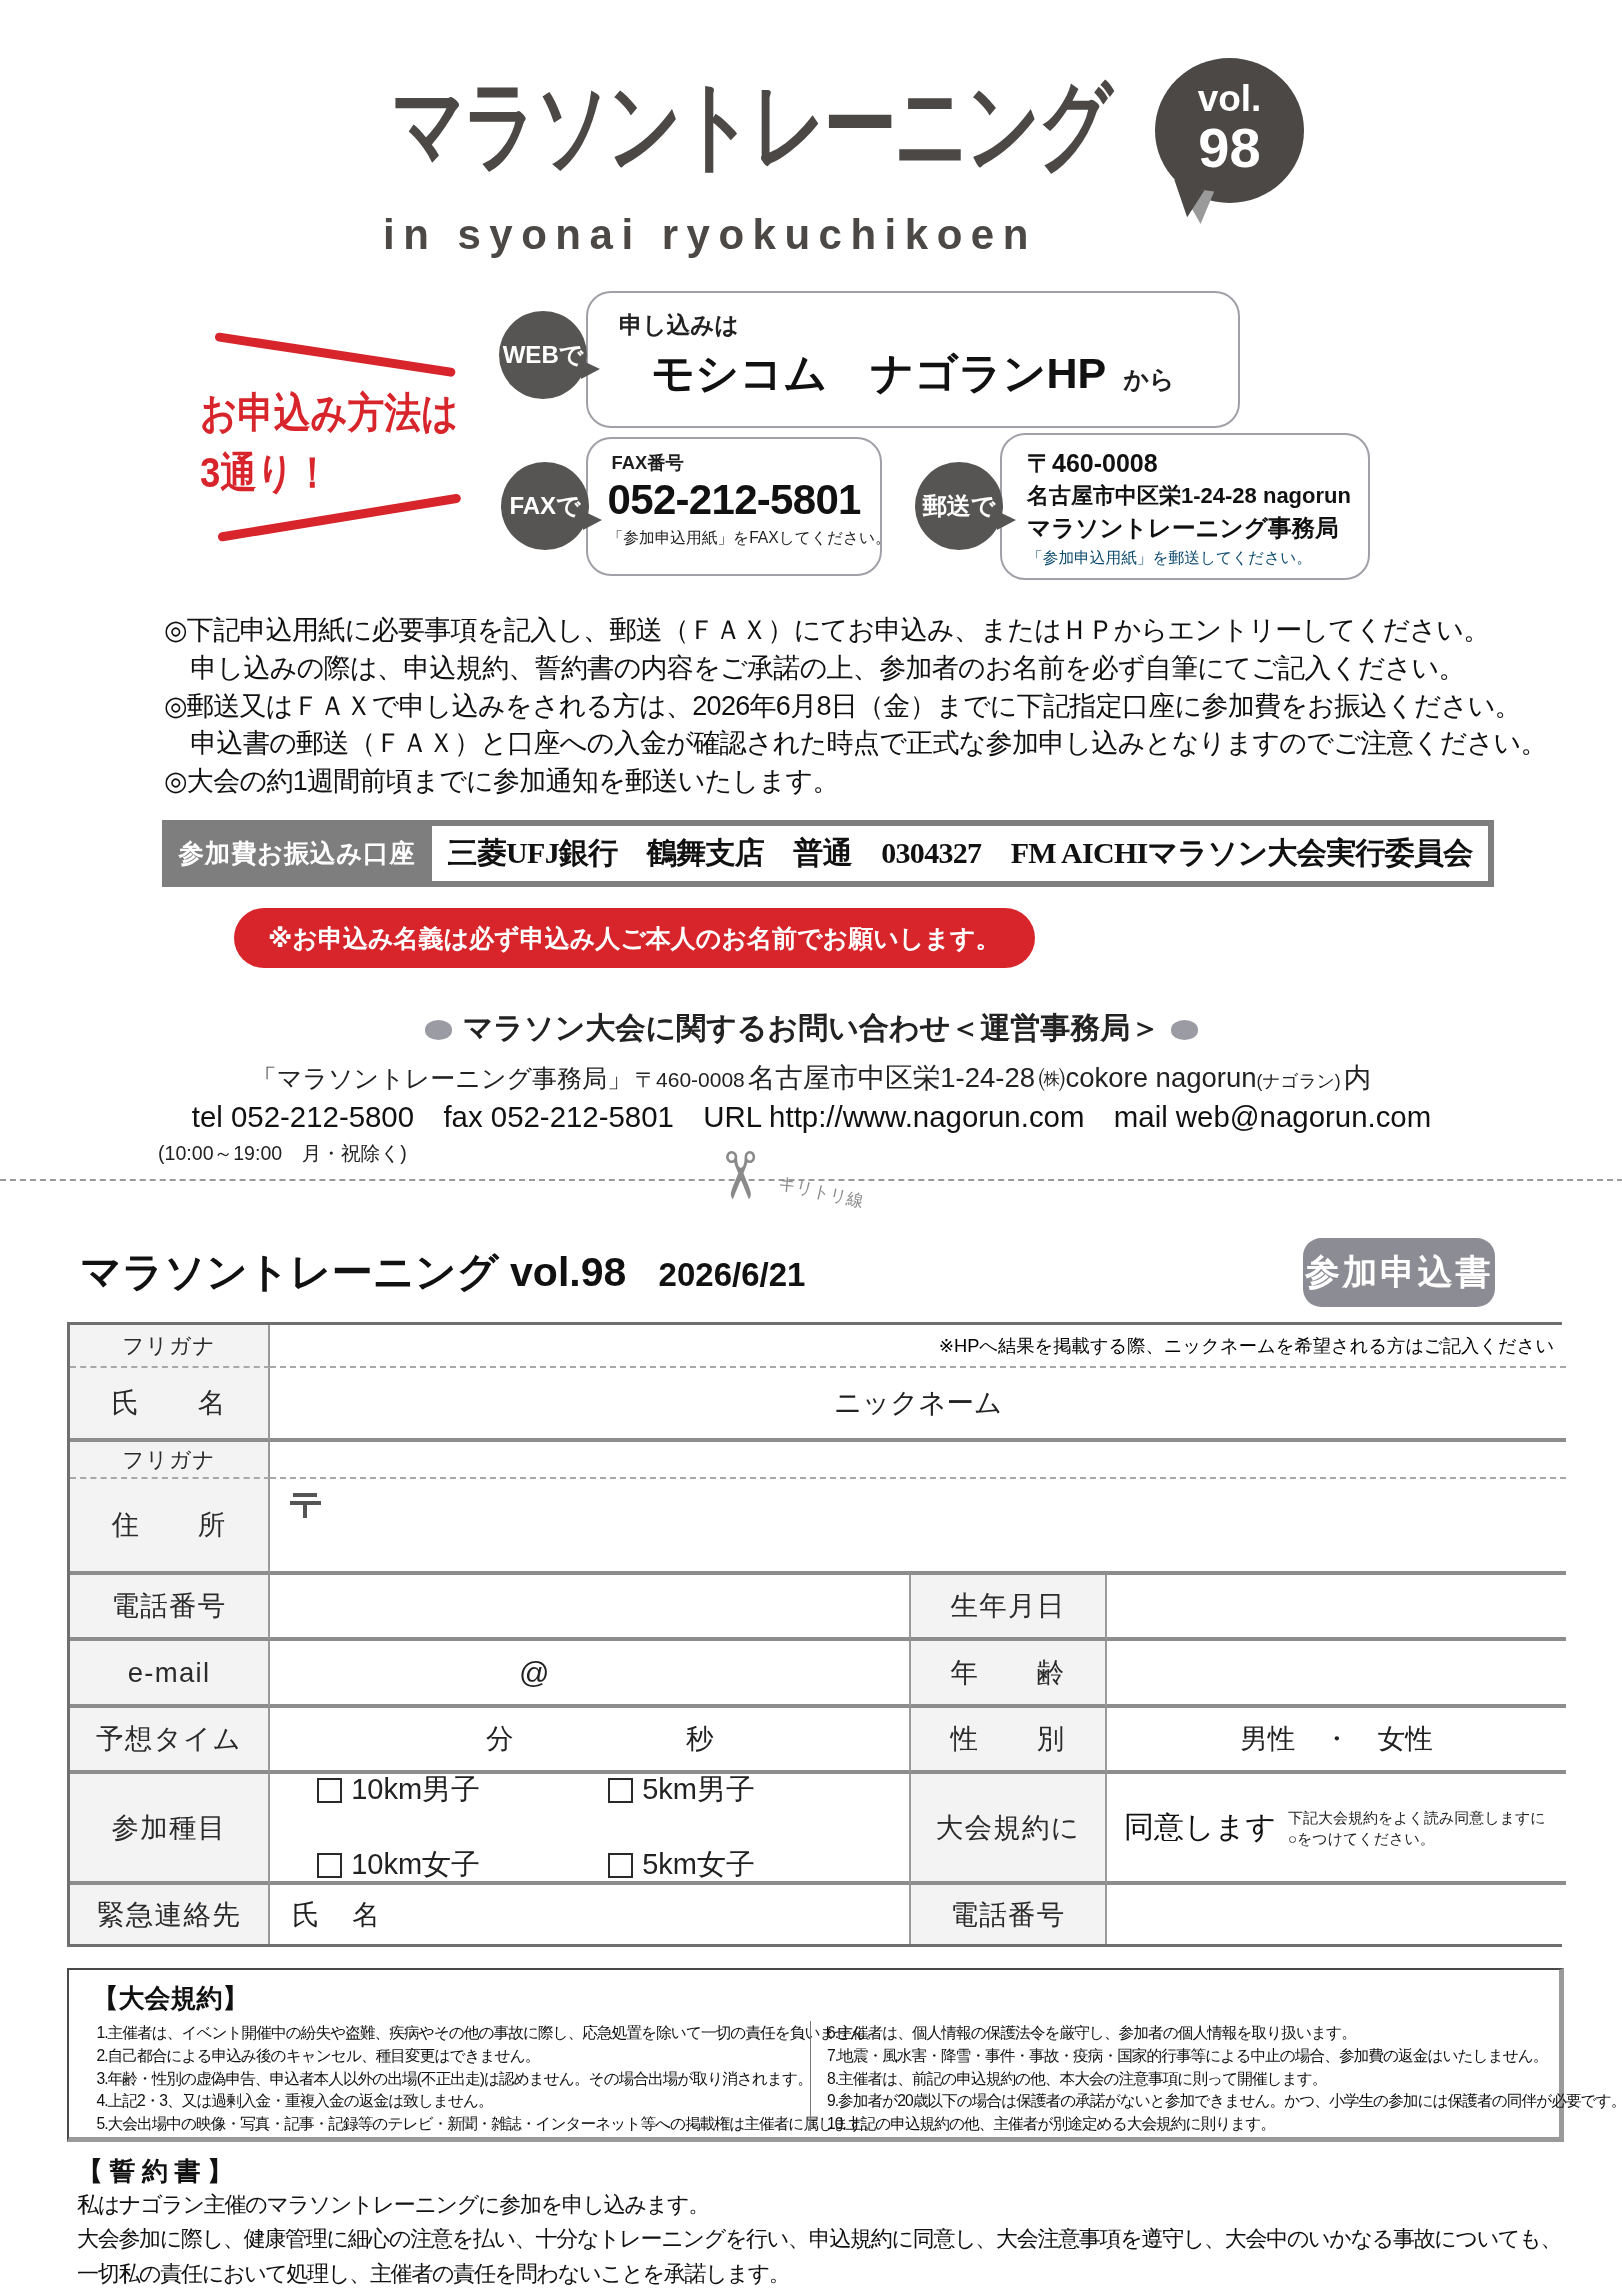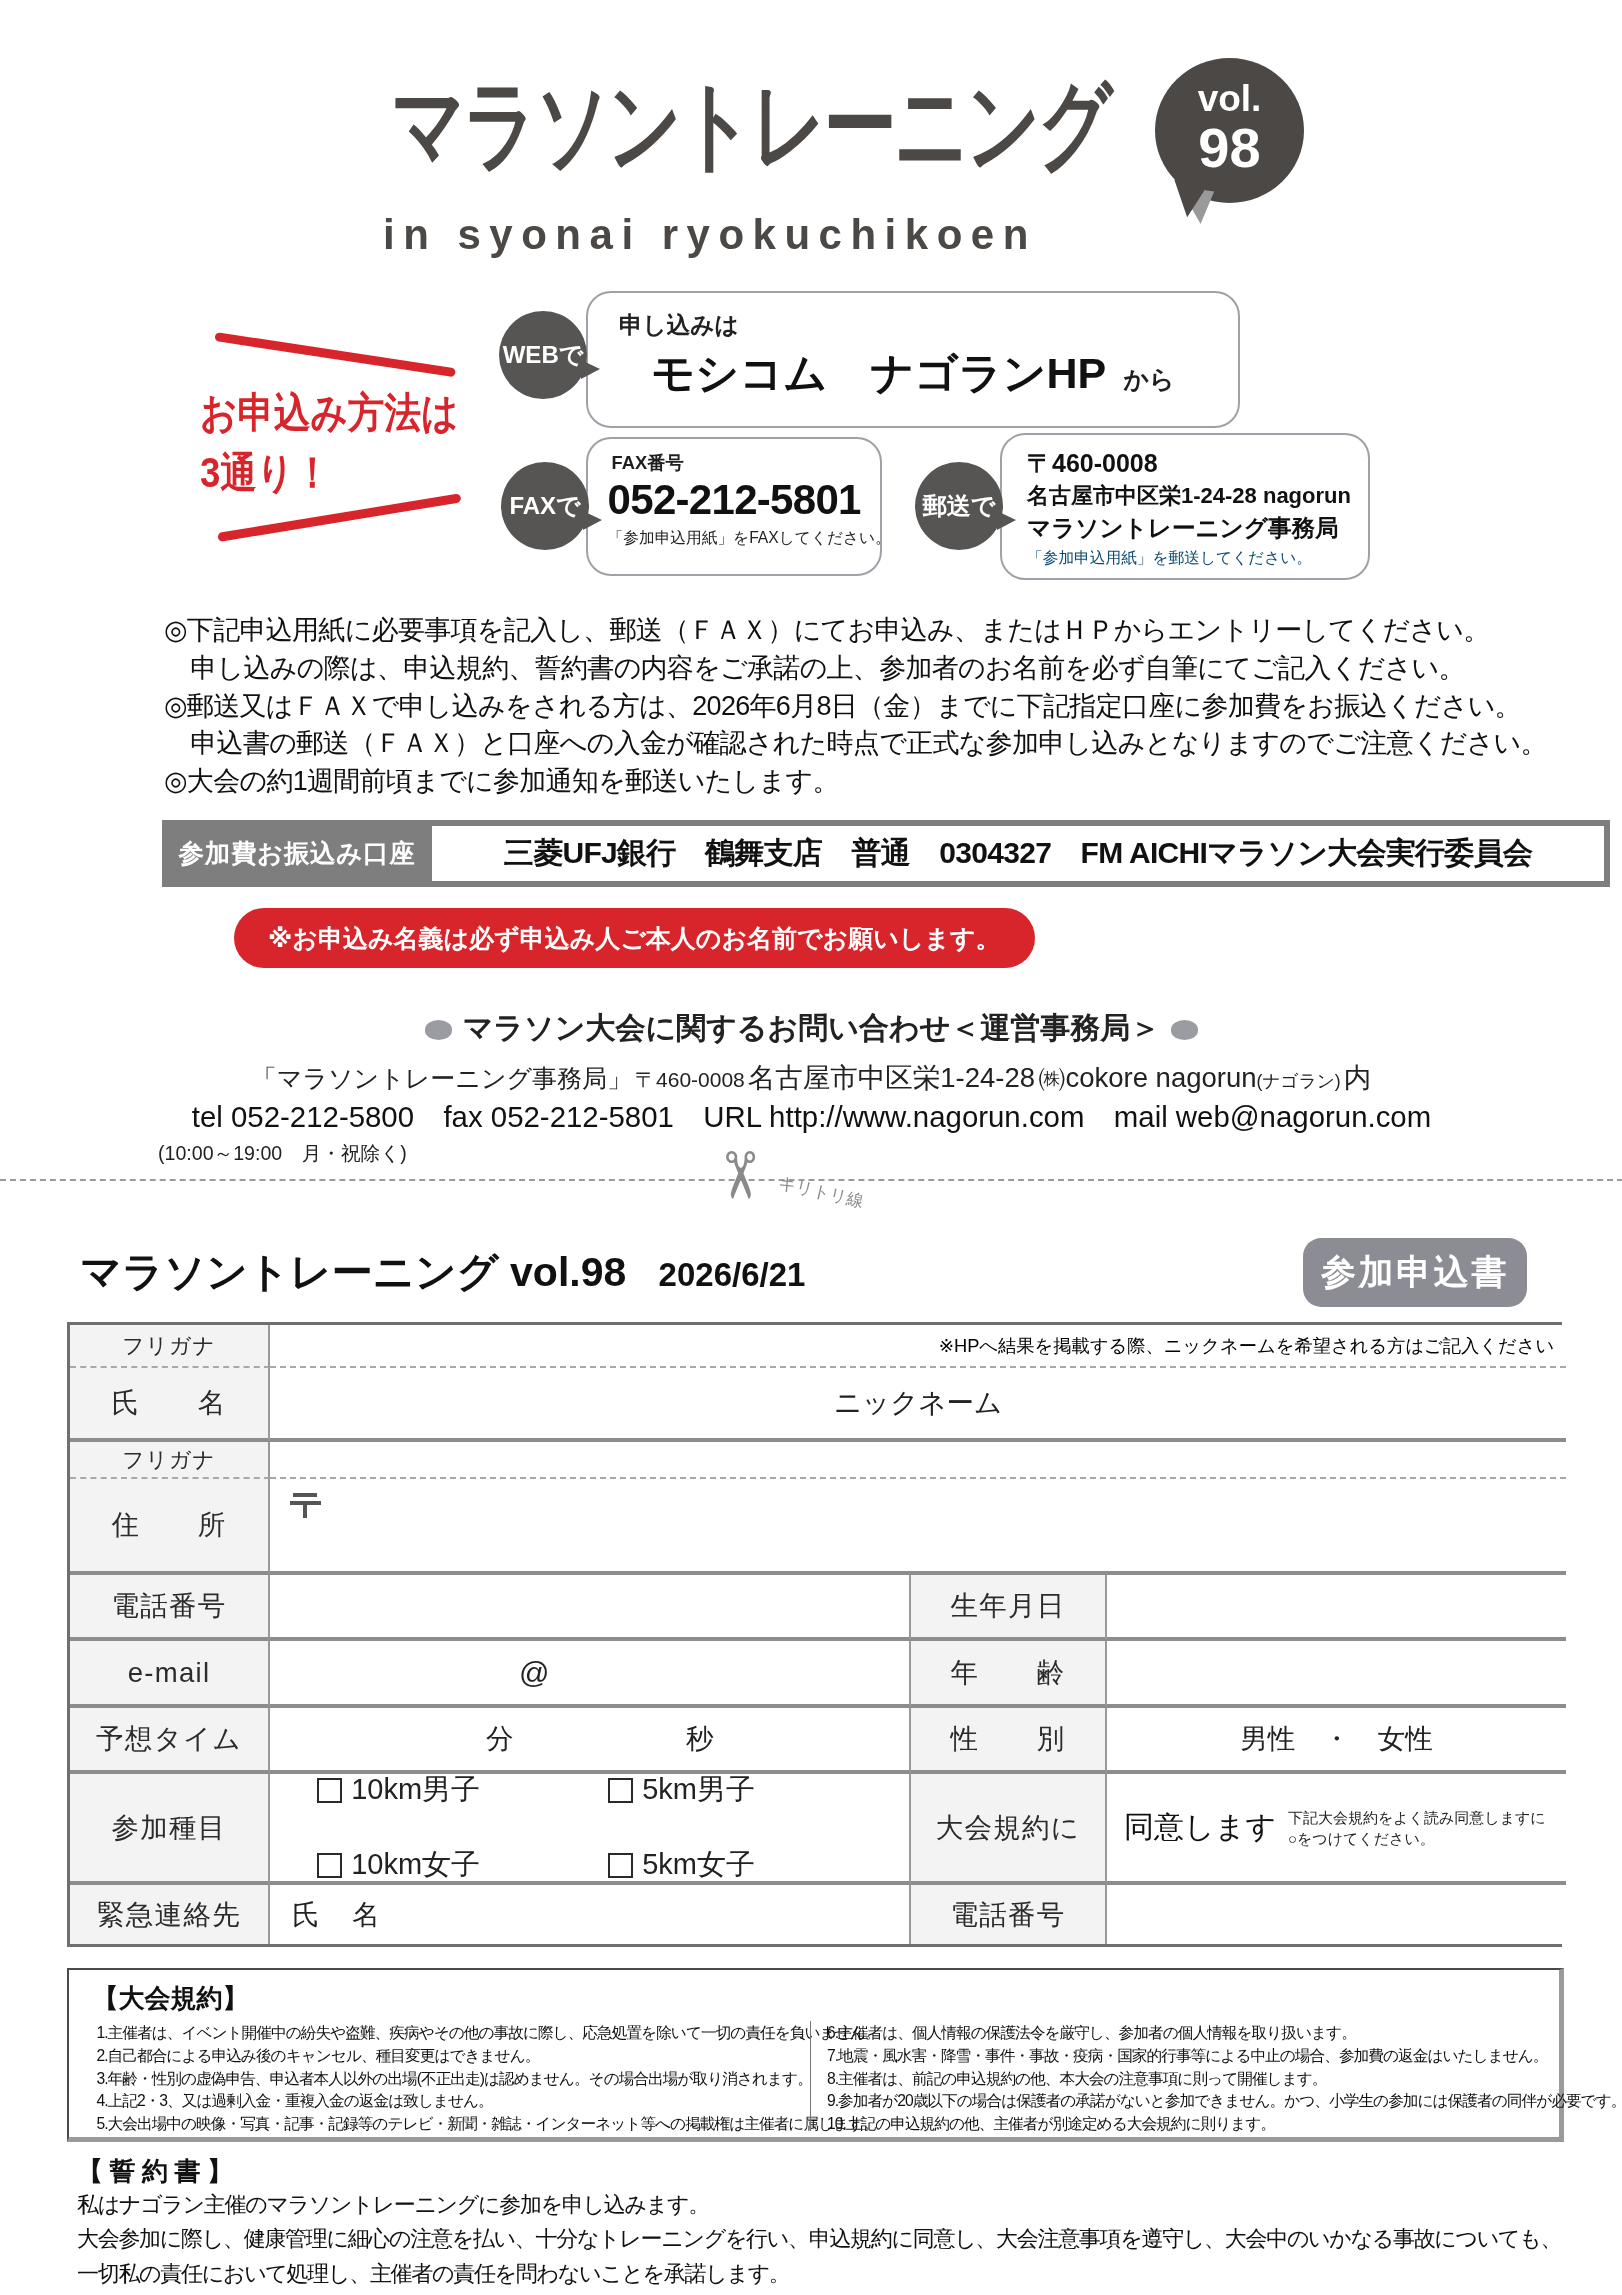--- a/index.html
+++ b/index.html
@@ -50,21 +50,21 @@
   .box-mail .l2{margin:1.3px 0 0 25px;font-size:22px;font-weight:800;color:#111;white-space:nowrap;}
   .box-mail .l3{margin:1.3px 0 0 25px;font-size:23.6px;font-weight:800;color:#111;}
   .box-mail .note{margin:3.9px 0 0 25px;font-size:15.7px;color:#0c4a6e;}
 
   
   .instructions{position:absolute;left:164px;top:612px;width:1341px;font-size:27px;letter-spacing:-0.7px;
                 line-height:1.40;color:#111;}
   .instructions div{white-space:nowrap;}
 
   
-  .bankbar{position:absolute;left:162px;top:820px;width:1448px;height:67px;background:#7e7e7e;}
+  .bankbar{position:absolute;left:162px;top:820px;width:1332px;height:67px;background:#7e7e7e;font-family:Liberation Serif, serif;}
   .bankbar .label{position:absolute;left:0;top:0;width:270px;height:100%;display:flex;align-items:center;
                   justify-content:center;color:#fff;font-size:25.5px;font-weight:700;letter-spacing:0.7px;}
   .bankbar .inner{position:absolute;left:270px;top:5.9px;right:5.9px;bottom:5.9px;background:#fff;
                   display:flex;align-items:center;justify-content:center;font-size:30px;font-weight:800;
                   color:#111;white-space:nowrap;letter-spacing:-0.7px;}
   .warn-pill{position:absolute;left:234px;top:908px;height:60px;border-radius:30px;background:#d7252b;
              color:#fff;font-size:25px;font-weight:800;display:flex;align-items:center;padding:0 34px;white-space:nowrap;}
   .warn-note{position:absolute;left:1013px;top:913px;font-size:19px;line-height:1.45;color:#222;}
 
   
@@ -86,21 +86,21 @@
   .cutline{position:absolute;left:0;right:0;top:1179px;border-top:2.6px dashed #9a9a9a;}
   .scissors{position:absolute;left:712px;top:-38px;font-size:65px;color:#8a8a8a;
             transform:rotate(90deg);line-height:1;}
   .cut-label{position:absolute;left:779px;top:-10.5px;font-size:17px;color:#8a8a8a;transform:rotate(13deg);
              transform-origin:left center;}
 
   
   .form-title{position:absolute;left:80px;top:1245px;white-space:nowrap;}
   .form-title .t{font-size:41px;font-weight:800;color:#111;}
   .form-title .d{font-size:33px;font-weight:800;color:#111;margin-left:29.4px;}
-  .form-badge{position:absolute;left:1303px;top:1238px;width:224px;height:69px;background:#8c8c94;
+  .form-badge{position:absolute;left:1303px;top:1238px;width:192px;height:69px;background:#8c8c94;
               border-radius:18.3px;color:#fff;font-size:35px;font-weight:800;letter-spacing:2.6px;
               display:flex;align-items:center;justify-content:center;}
 
   
   .apptable{position:absolute;left:67px;top:1322px;width:1495px;display:grid;
             grid-template-columns:200px 641px 196px 459px;
             grid-template-rows:43px 74px 37px 96px 66px 67px 66px 111px 59px;
             border:3.3px solid #6f6f6f;box-sizing:border-box;background:#fff;}
   .tl{background:#f3f3f3;display:flex;align-items:center;justify-content:center;font-size:27.5px;
       color:#2b2b2b;box-sizing:border-box;letter-spacing:1.3px;}

